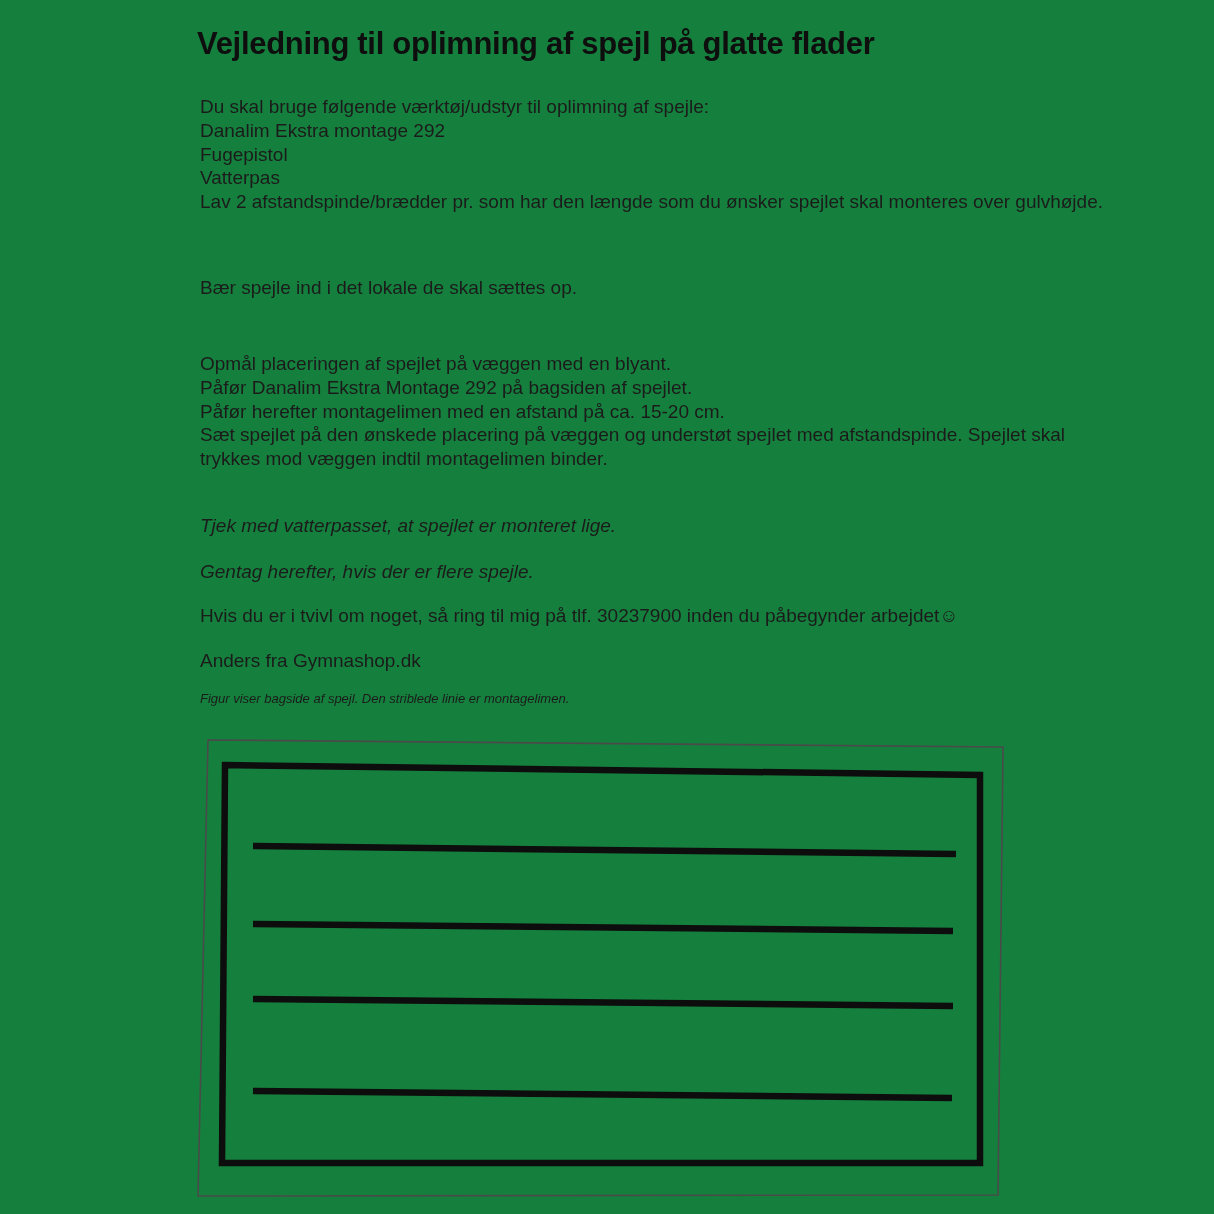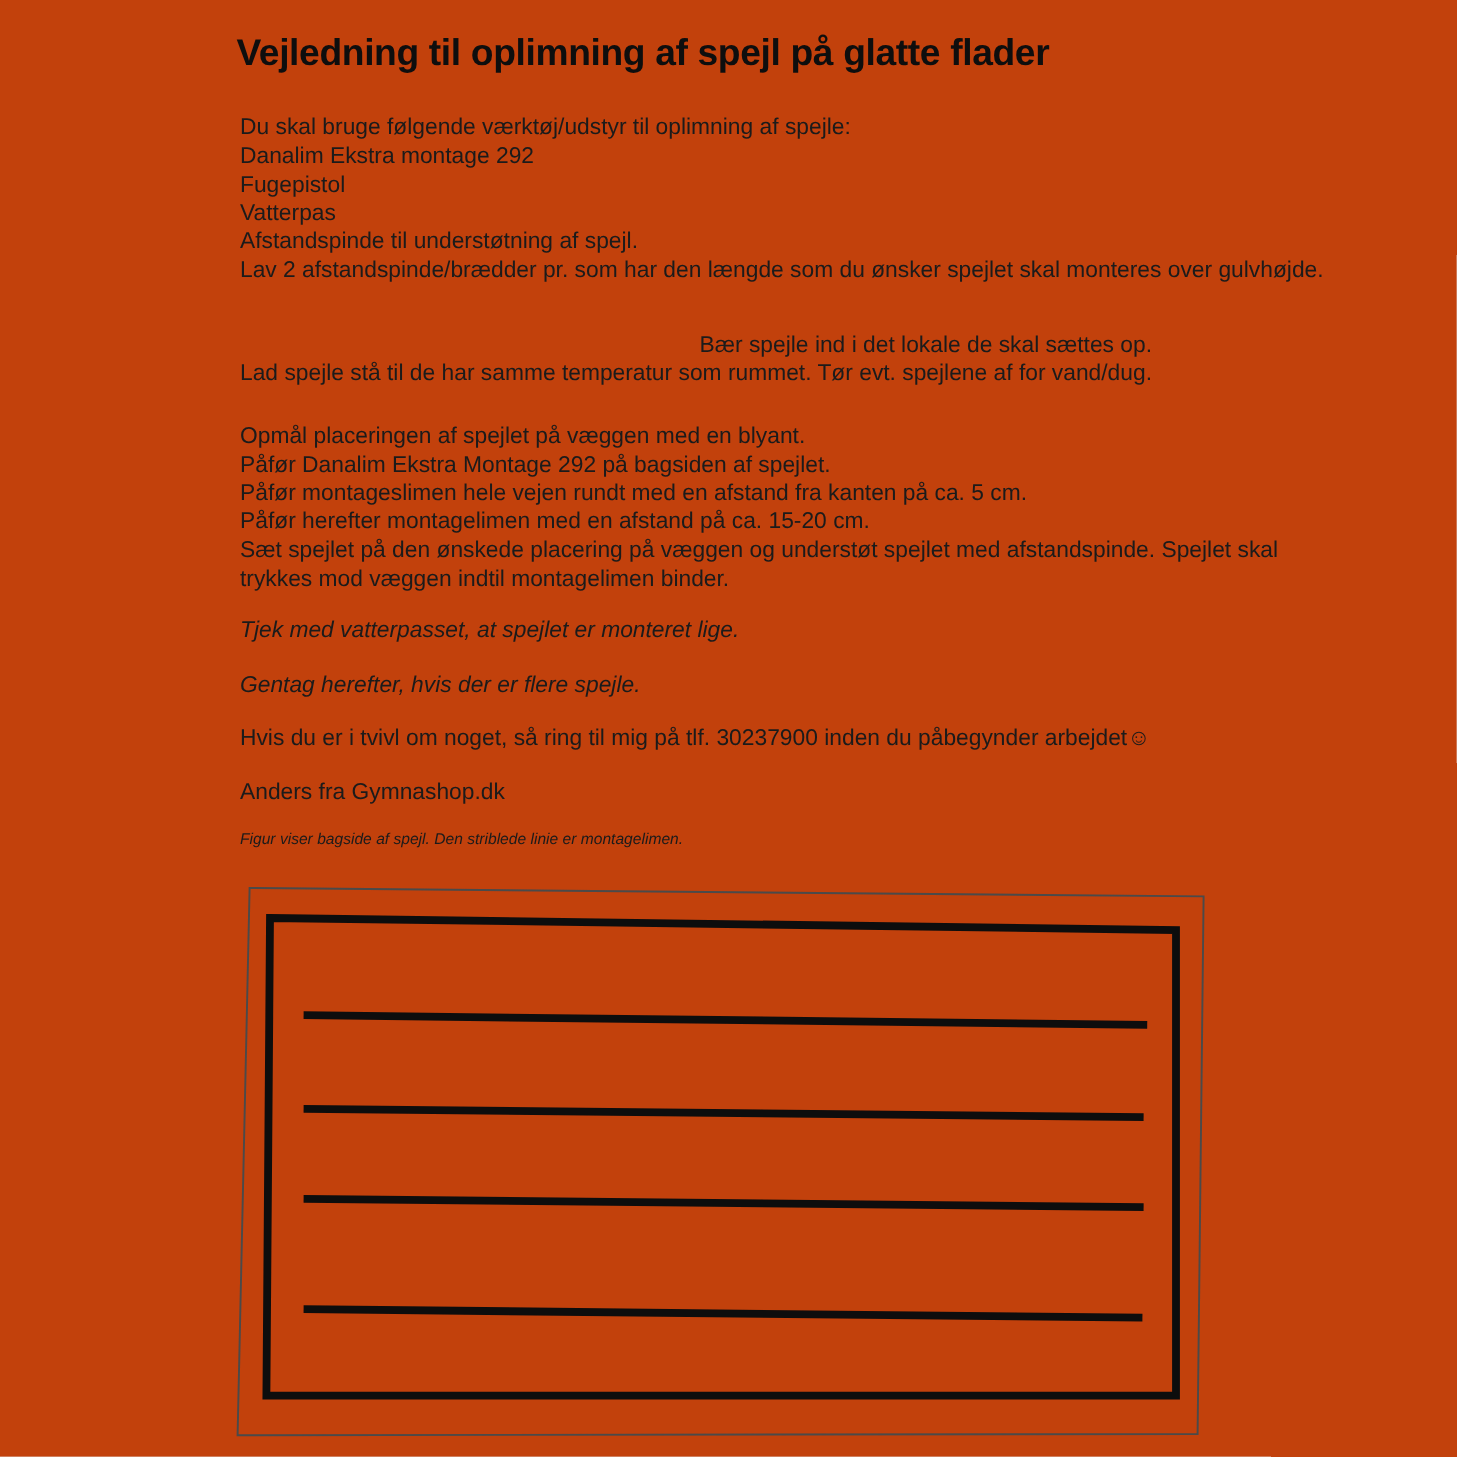--- a/index.html
+++ b/index.html
@@ -1,19 +1,19 @@
 <!DOCTYPE html>
 <html><head>
 <meta charset="utf-8">
 <style>
   html,body{margin:0;padding:0;background:#e8e8e8;}
   .page{
     position:relative;
     width:1214px;height:1214px;
-    background:#c2410c;
+    background:#15803d;
     font-family:"Liberation Sans",sans-serif;
     color:#1c1c1c;
     overflow:hidden;
     margin:0 auto;
   }
   .title{
     position:absolute;
     left:197px;top:26px;
     font-size:31px;
     font-weight:700;
@@ -56,33 +56,30 @@
 
 <div class="page">
 
   <div class="title">Vejledning til oplimning af spejl på glatte flader</div>
 
   <div class="block b1">
     <div>Du skal bruge følgende værktøj/udstyr til oplimning af spejle:</div>
     <div>Danalim Ekstra montage 292</div>
     <div>Fugepistol</div>
     <div>Vatterpas</div>
-    <div>Afstandspinde til understøtning af spejl.</div>
     <div>Lav 2 afstandspinde/brædder pr. som har den længde som du ønsker spejlet skal monteres over gulvhøjde.</div>
   </div>
 
   <div class="block b2">
     <div>Bær spejle ind i det lokale de skal sættes op.</div>
-    <div>Lad spejle stå til de har samme temperatur som rummet. Tør evt. spejlene af for vand/dug.</div>
   </div>
 
   <div class="block b3">
     <div>Opmål placeringen af spejlet på væggen med en blyant.</div>
     <div>Påfør Danalim Ekstra Montage 292 på bagsiden af spejlet.</div>
-    <div>Påfør montageslimen hele vejen rundt med en afstand fra kanten på ca. 5 cm.</div>
     <div>Påfør herefter montagelimen med en afstand på ca. 15-20 cm.</div>
     <div>Sæt spejlet på den ønskede placering på væggen og understøt spejlet med afstandspinde. Spejlet skal</div>
     <div>trykkes mod væggen indtil montagelimen binder.</div>
   </div>
 
   <div class="block b4">
     <div>Tjek med vatterpasset, at spejlet er monteret lige.</div>
   </div>
 
   <div class="block b5">

